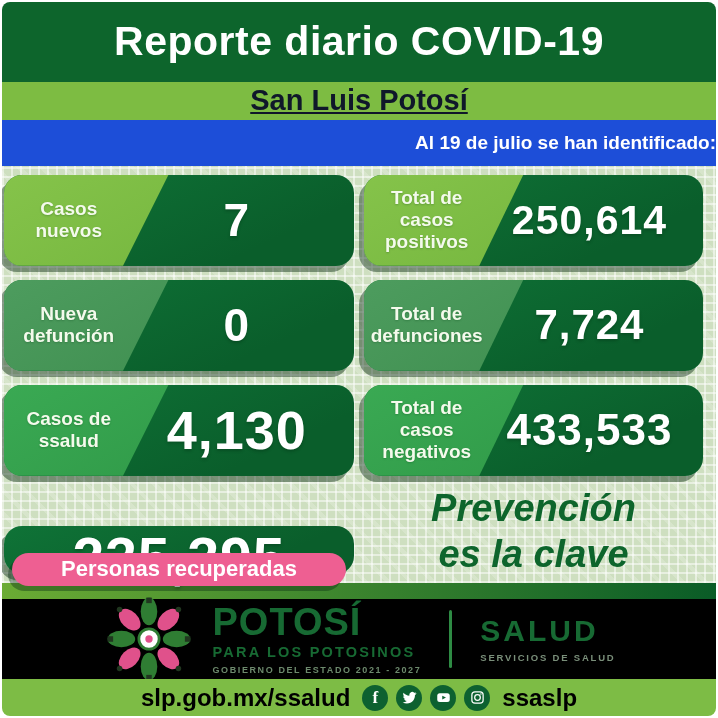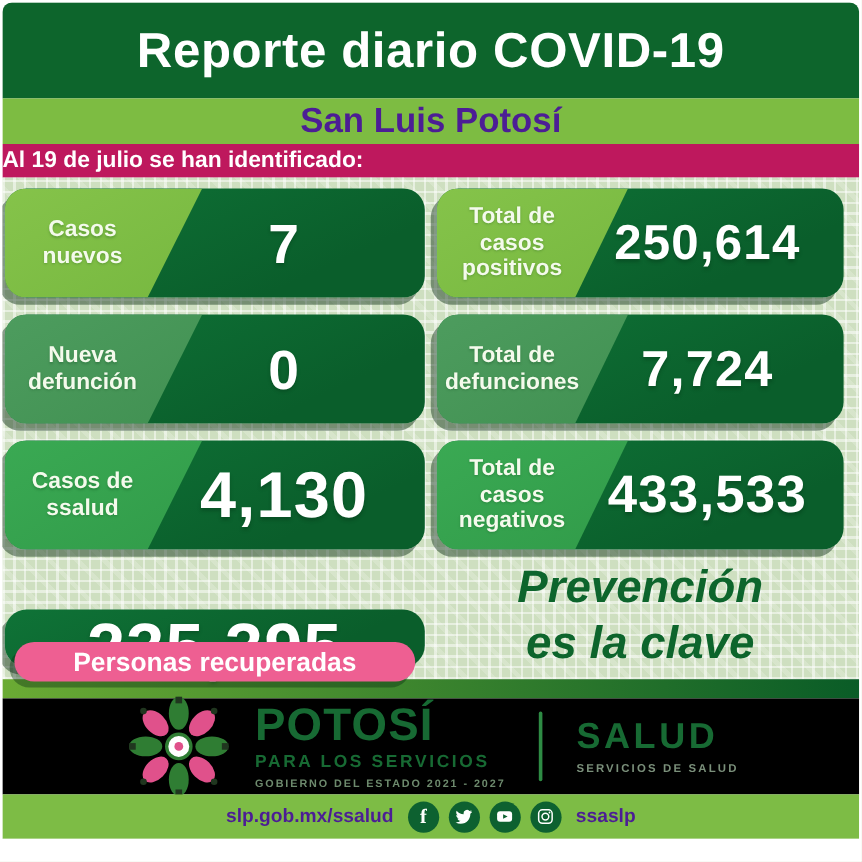--- a/index.html
+++ b/index.html
@@ -3,22 +3,22 @@
 <meta charset="utf-8">
 <style>
   * { margin:0; padding:0; box-sizing:border-box; }
   html,body { width:718px; height:718px; background:#ffffff; font-family:"Liberation Sans", sans-serif; }
   .poster { position:absolute; inset:2px; width:714px; height:714px; border-radius:8px; overflow:hidden; background:#fff; display:flex; flex-direction:column; }
 
   
   .hdr { height:80px; background:#0d652c; display:flex; align-items:center; justify-content:center; }
   .hdr h1 { color:#ffffff; font-size:41px; font-weight:800; letter-spacing:.5px; }
   .band { height:38px; background:#7dbc42; display:flex; align-items:center; justify-content:center; }
-  .band .sub { color:#4c1d95; font-size:29px; font-weight:800; }
-  .pinkband { height:28px; background:#be185d; display:flex; align-items:center; justify-content:flex-start; }
+  .band .sub { color:#0f172a; font-size:29px; font-weight:800;text-decoration:underline; }
+  .pinkband { height:46px; background:#1d4ed8; display:flex; align-items:center; justify-content:flex-end; }
   .pinkband .date { color:#ffffff; font-size:19px; font-weight:700; }
 
   
   .main {
     height:418px;
     background-color:#cedfc0;
     background-image:
       repeating-linear-gradient(0deg, rgba(255,255,255,.5) 0 2px, rgba(255,255,255,0) 2px 9px),
       repeating-linear-gradient(90deg, rgba(255,255,255,.5) 0 2px, rgba(255,255,255,0) 2px 9px),
       repeating-linear-gradient(45deg, rgba(255,255,255,.18) 0 4px, rgba(255,255,255,0) 4px 16px);
@@ -89,21 +89,21 @@
   .potosi-name { color:#176a33; font-size:38px; font-weight:800; letter-spacing:1px; line-height:1; }
   .potosi-tag { color:#176a33; font-size:14.5px; font-weight:800; letter-spacing:2.2px; margin-top:3px; }
   .potosi-gov { color:#6d8a6d; font-size:9px; font-weight:700; letter-spacing:1.6px; margin-top:5px; }
   .divider { width:3px; height:58px; background:#2e8b44; border-radius:2px; margin:0 10px; }
   .salud-block { display:flex; flex-direction:column; align-items:flex-start; }
   .salud-name { color:#176a33; font-size:30px; font-weight:800; letter-spacing:3px; line-height:1; }
   .salud-sub { color:#7a8f7a; font-size:9.5px; font-weight:700; letter-spacing:1.8px; margin-top:6px; }
 
   
   .botbar { height:37px; background:#7dbc45; display:flex; align-items:center; justify-content:center; gap:12px; }
-  .site, .handle { color:#4c1d95; font-size:16px; font-weight:800; }
+  .site, .handle { color:#000000; font-size:24px; font-weight:800; }
   .socials { display:flex; gap:8px; align-items:center; }
   .soc { width:26px; height:26px; border-radius:50%; background:#0d6130;
          display:flex; align-items:center; justify-content:center; color:#fff; }
   .soc svg { display:block; }
   .soc .fb { font-size:17px; font-weight:800; color:#fff; font-family:"Liberation Serif", serif; }
   .whitegap { flex:1; background:#fff; }
 </style>
 </head>
 <body>
 
@@ -218,21 +218,21 @@
           <circle cx="-32" cy="32" r="3"></circle>
           <circle cx="32" cy="32" r="3"></circle>
         </g>
         <circle r="11" fill="#ffffff" stroke="#2f7d33" stroke-width="3"></circle>
         <circle r="4" fill="#e0518b"></circle>
       </g>
     </svg>
 
     <div class="potosi-block">
       <div class="potosi-name">POTOSÍ</div>
-      <div class="potosi-tag">PARA LOS SERVICIOS</div>
+      <div class="potosi-tag">PARA LOS POTOSINOS</div>
       <div class="potosi-gov">GOBIERNO DEL ESTADO 2021 - 2027</div>
     </div>
 
     <div class="divider"></div>
 
     <div class="salud-block">
       <div class="salud-name">SALUD</div>
       <div class="salud-sub">SERVICIOS DE SALUD</div>
     </div>
   </div>

